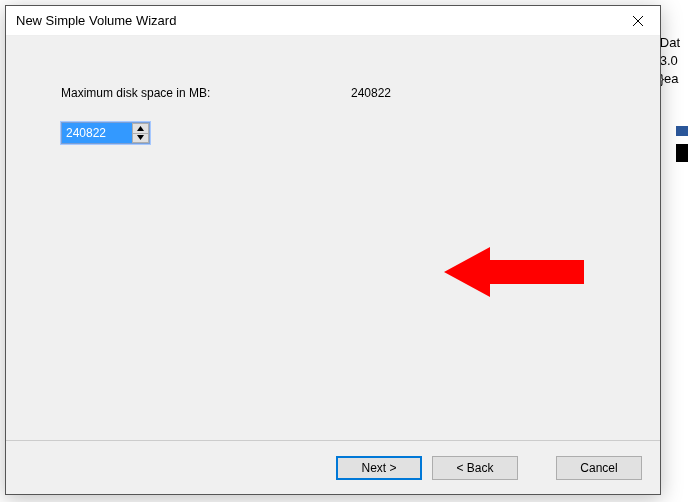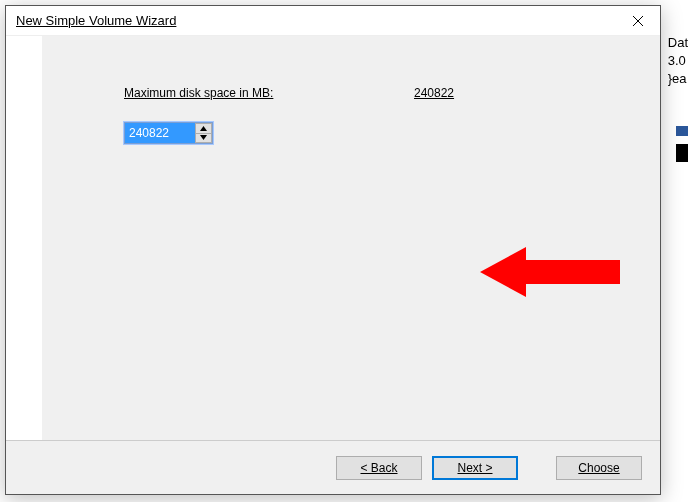--- a/index.html
+++ b/index.html
@@ -1,28 +1,28 @@
 <!DOCTYPE html>
 <html><head>
 <meta charset="utf-8">
 <style>
   * { box-sizing: border-box; font-family: "Segoe UI", Tahoma, sans-serif; }
   body { margin: 0; background: #fff; width: 688px; height: 502px; overflow: hidden; position: relative; }
-  .bg-partial-text { position: absolute; right: 0; top: 30px; font-size: 13px; line-height: 1.4; color: #000; background: #fff; padding: 4px 0 4px 4px; }
+  .bg-partial-text { position: absolute; right: 8px; top: 30px; font-size: 13px; line-height: 1.4; color: #000; background: #fff; padding: 4px 0 4px 4px; }
   .bg-blue-bar { position: absolute; right: 0; top: 126px; width: 12px; height: 10px; background: #2b579a; }
   .bg-black-bar { position: absolute; right: 0; top: 144px; width: 12px; height: 18px; background: #000; }
 
   .dialog {
     position: absolute;
     left: 5px; top: 5px;
     width: 656px; height: 490px;
     background: #fff;
     border: 1px solid #555;
     box-shadow: 0 4px 20px rgba(0,0,0,0.25);
-    display: flex; flex-direction: column; text-decoration: underline;
+    display: flex; flex-direction: column;
   }
   .titlebar {
     height: 30px;
     display: flex; align-items: center;
     padding: 0 0 0 10px;
     font-size: 13px;
     color: #000;
     border-bottom: 1px solid #eee;
   }
   .titlebar-title { flex: 1; }
@@ -46,23 +46,22 @@
   }
   .header-subtitle {
     font-size: 12px;
     margin-left: 18px;
     color: #000;
   }
 
   .content-area {
     flex: 1;
     background: #f0f0f0;
-    padding: 50px 40px 20px 82px;
+    padding: 50px 40px 20px 55px;
     position: relative;
-    margin-left: 36px;
   }
   .field-row {
     display: flex;
     align-items: center;
     font-size: 12px;
     margin-bottom: 22px;
   }
   .field-label { width: 290px; }
   .field-value { }
 
@@ -184,18 +183,18 @@
     </div>
 
     <div class="arrow-pointer">
       <svg width="140" height="56" viewBox="0 0 140 56">
         <polygon points="0,28 46,3 46,16 140,16 140,40 46,40 46,53" fill="#ff0000"></polygon>
       </svg>
     </div>
   </div>
 
   <div class="button-bar">
+    <button class="btn default">Next &gt;</button>
     <button class="btn">&lt; Back</button>
-    <button class="btn default">Next &gt;</button>
     <div class="btn-gap"></div>
-    <button class="btn">Choose</button>
+    <button class="btn">Cancel</button>
   </div>
 </div>
 
 </body></html>

